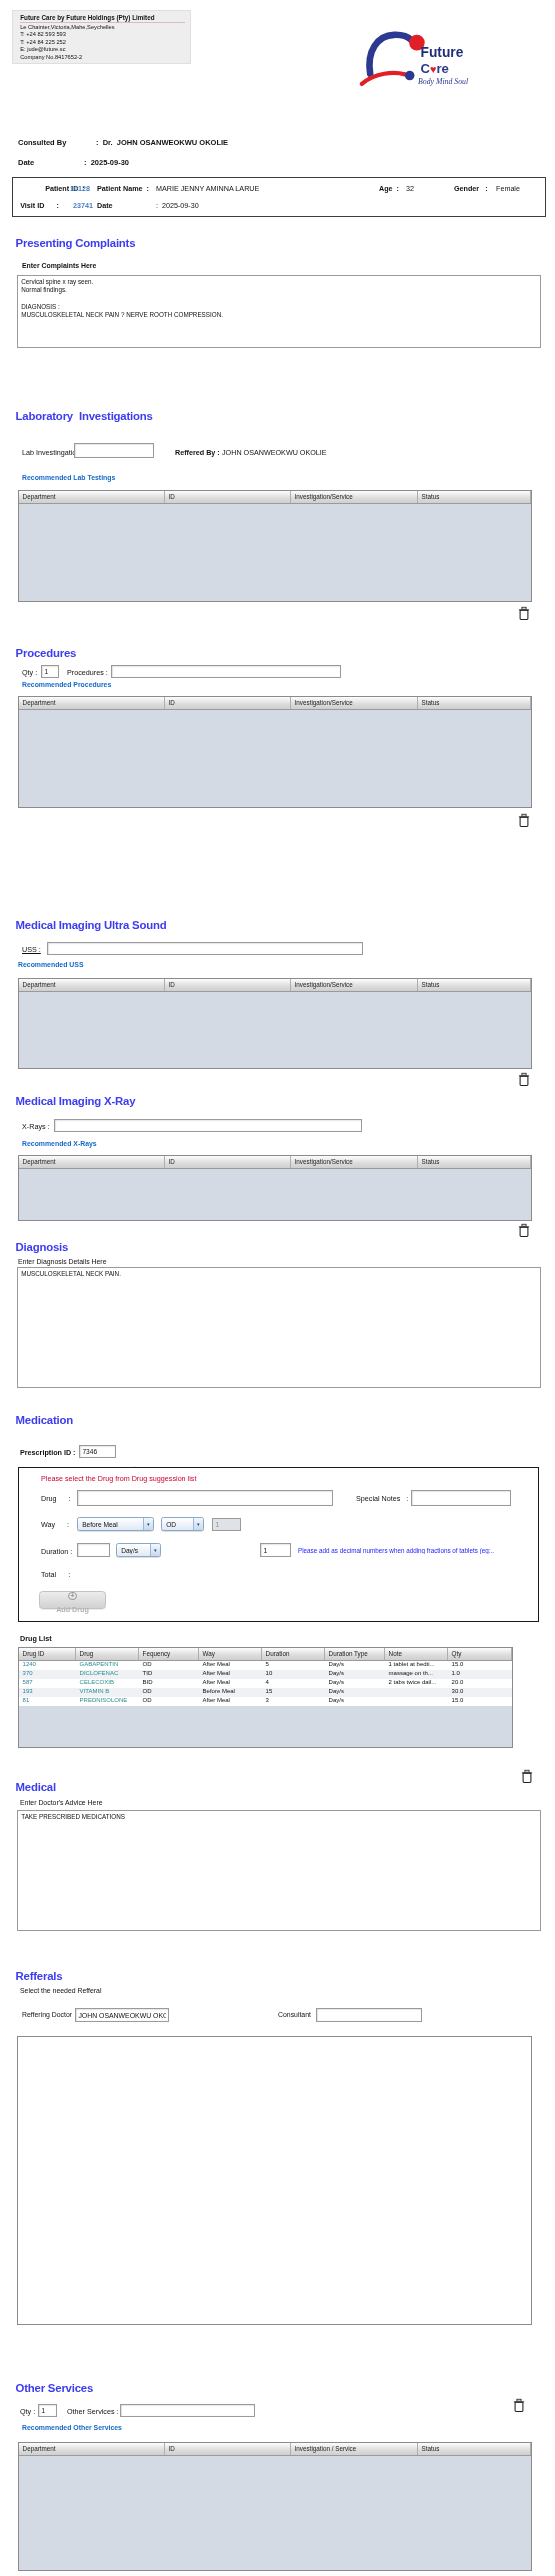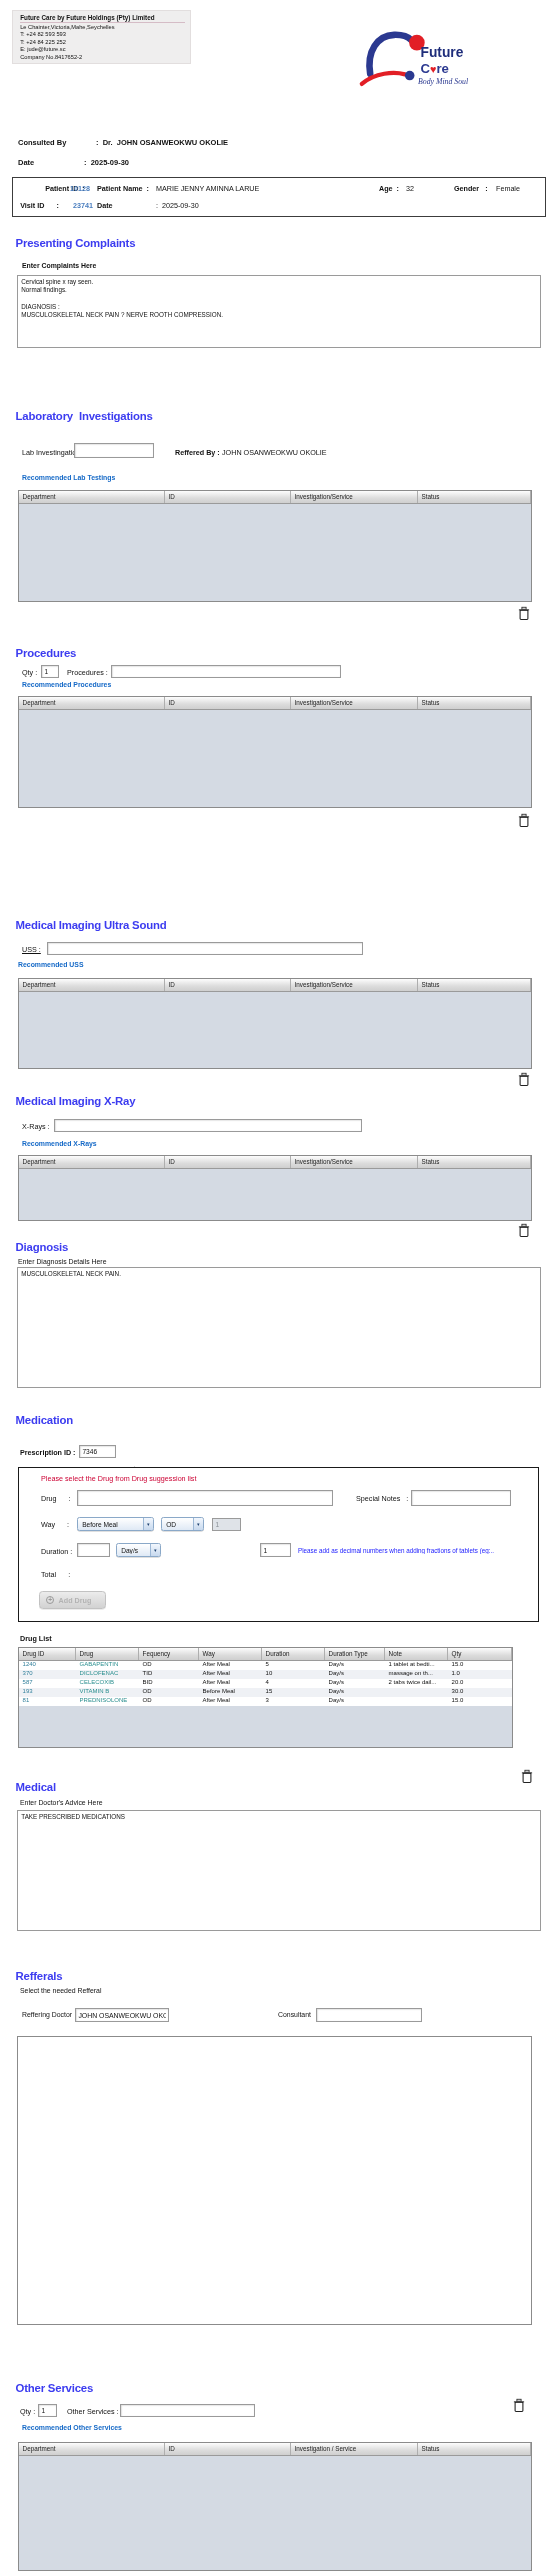--- a/index.html
+++ b/index.html
@@ -50,21 +50,21 @@
   .ddl-txt { flex:1; padding:0 4.2px; font-size:6.6px; color:#111; overflow:hidden; white-space:nowrap; }
   .ddl-arrow {
     width:10.2px; align-self:stretch; display:flex; align-items:center; justify-content:center;
     font-size:4.2px; color:#1d3f6e; border-left:0.6px solid #9db8d6;
     background:linear-gradient(#f2f7fd,#c7d9ee); border-radius:0 1.8px 1.8px 0;
   }
   .trash { position:absolute; width:12px; height:15px; cursor:pointer; }
   .addbtn {
     position:absolute; width:67px; height:18px; border:0.6px solid #c2c2c2; border-radius:3.6px;
     background:linear-gradient(#ececec,#d2d2d2); display:flex; align-items:center; gap:4.2px;
-    padding:0 6px; box-shadow:0 0.6px 0.6px rgba(0,0,0,0.15);
+    padding:0 6px; box-shadow:0 0.6px 0.6px rgba(0,0,0,0.15);flex-direction:column;
   }
   .addbtn .plus {
     width:8.4px; height:8.4px; border:1px solid #9a9a9a; border-radius:50%;
     color:#9a9a9a; font-size:6.6px; line-height:6.6px; text-align:center; font-weight:bold;
   }
   .addbtn .albl { font-size:7.2px; font-weight:bold; color:#b3b3b3; }
   .warn { font-size:7.2px; color:#cc0033; }
   .note-blue { font-size:6.3px; color:#1a1aff; overflow:hidden; white-space:nowrap; }
   .blueid { color:#4a7ebf; }
   .clinic-box {

